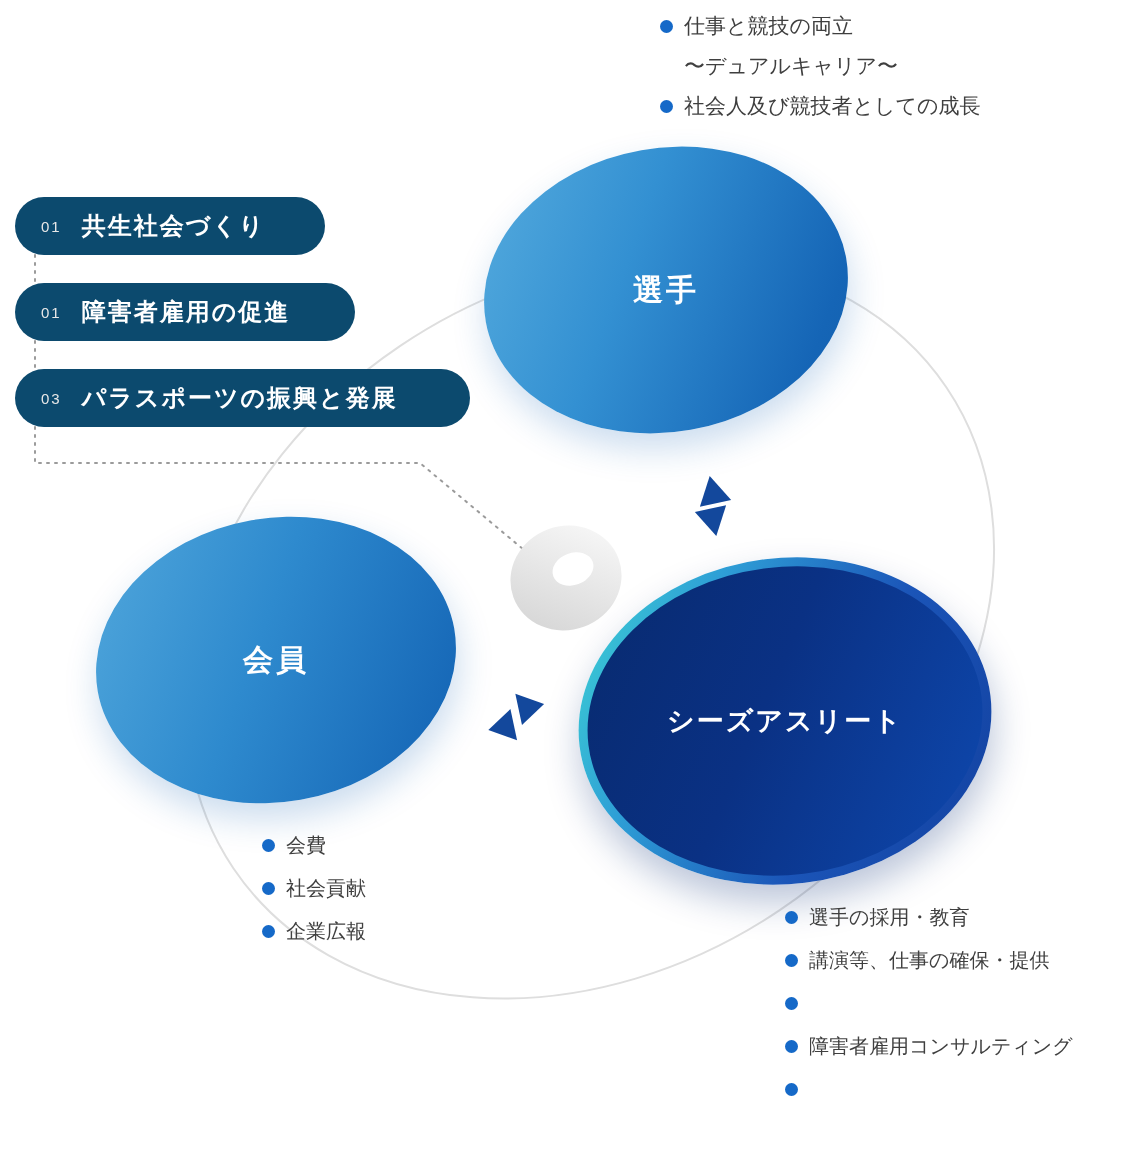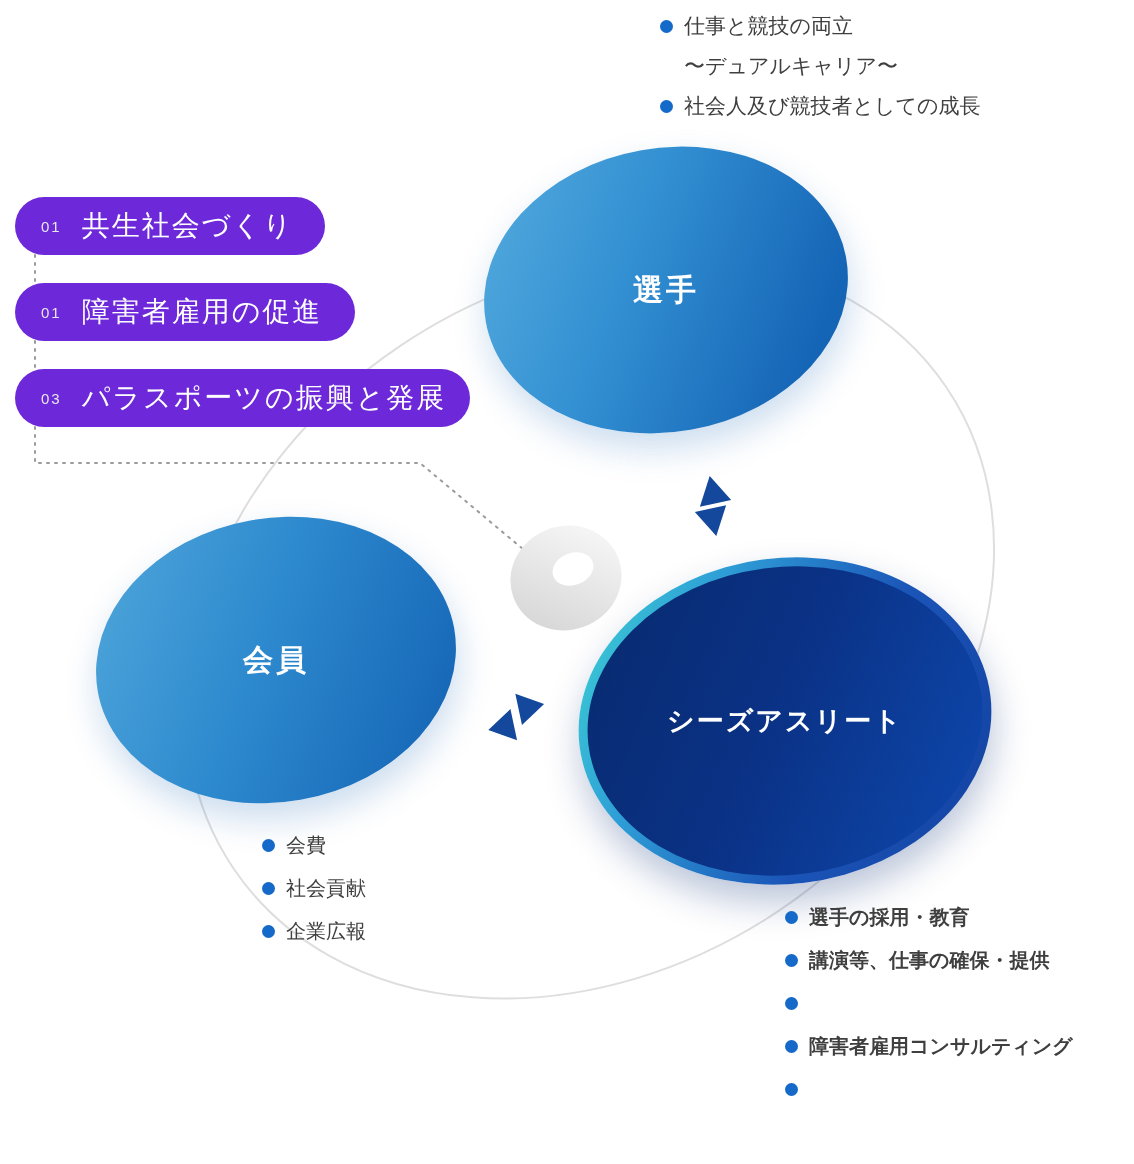--- a/index.html
+++ b/index.html
@@ -46,44 +46,44 @@
     width:100%;height:100%;border-radius:50%;
     background:linear-gradient(120deg,#082a6e 0%,#0a3184 45%,#0e49b0 100%);
     display:flex;align-items:center;justify-content:center;
     color:#fff;font-weight:bold;font-size:27px;
   }
   .seeds-inner .node-label{transform:rotate(7deg);letter-spacing:2px;}
 
   
   .pill{
     position:absolute;height:58px;border-radius:30px;
-    background:#6d28d9;color:#ffffff;
+    background:#0c4a6e;color:#ffffff;
     display:flex;align-items:center;
     padding:0 26px;box-sizing:border-box;
     z-index:2;
   }
   .pill-num{font-size:15px;letter-spacing:2px;color:#e8e8e8;margin-right:20px;}
-  .pill-label{font-size:28px;font-weight:normal;letter-spacing:2px;white-space:nowrap;}
+  .pill-label{font-size:24px;font-weight:bold;letter-spacing:2px;white-space:nowrap;}
   .pill-01{left:15px;top:197px;width:310px;}
   .pill-02{left:15px;top:283px;width:340px;}
   .pill-03{left:15px;top:369px;width:455px;}
 
   
   .note-block{position:absolute;z-index:2;color:#3f3f3f;}
   .note-line{display:flex;align-items:center;white-space:nowrap;}
   .dot{
     display:inline-block;width:13px;height:13px;border-radius:50%;
     background:#1569c8;margin-right:11px;flex:0 0 auto;
   }
   .top-notes{left:660px;top:6px;font-size:21px;font-weight:500;}
   .top-notes .note-line{height:40px;}
   .top-notes .indent{padding-left:24px;}
   .members-notes{left:262px;top:824px;font-size:20px;font-weight:400;}
   .members-notes .note-line{height:43px;}
-  .seeds-notes{left:785px;top:896px;font-size:20px;font-weight:700;}
+  .seeds-notes{left:785px;top:896px;font-size:20px;font-weight:400;}
   .seeds-notes .note-line{height:43px;}
 </style>
 </head>
 <body>
 
 <div class="canvas">
 
   <svg class="underlay" width="1134" height="1164" viewBox="0 0 1134 1164">
     <defs>
       <linearGradient id="donutG" x1="1" y1="0" x2="0" y2="1">

